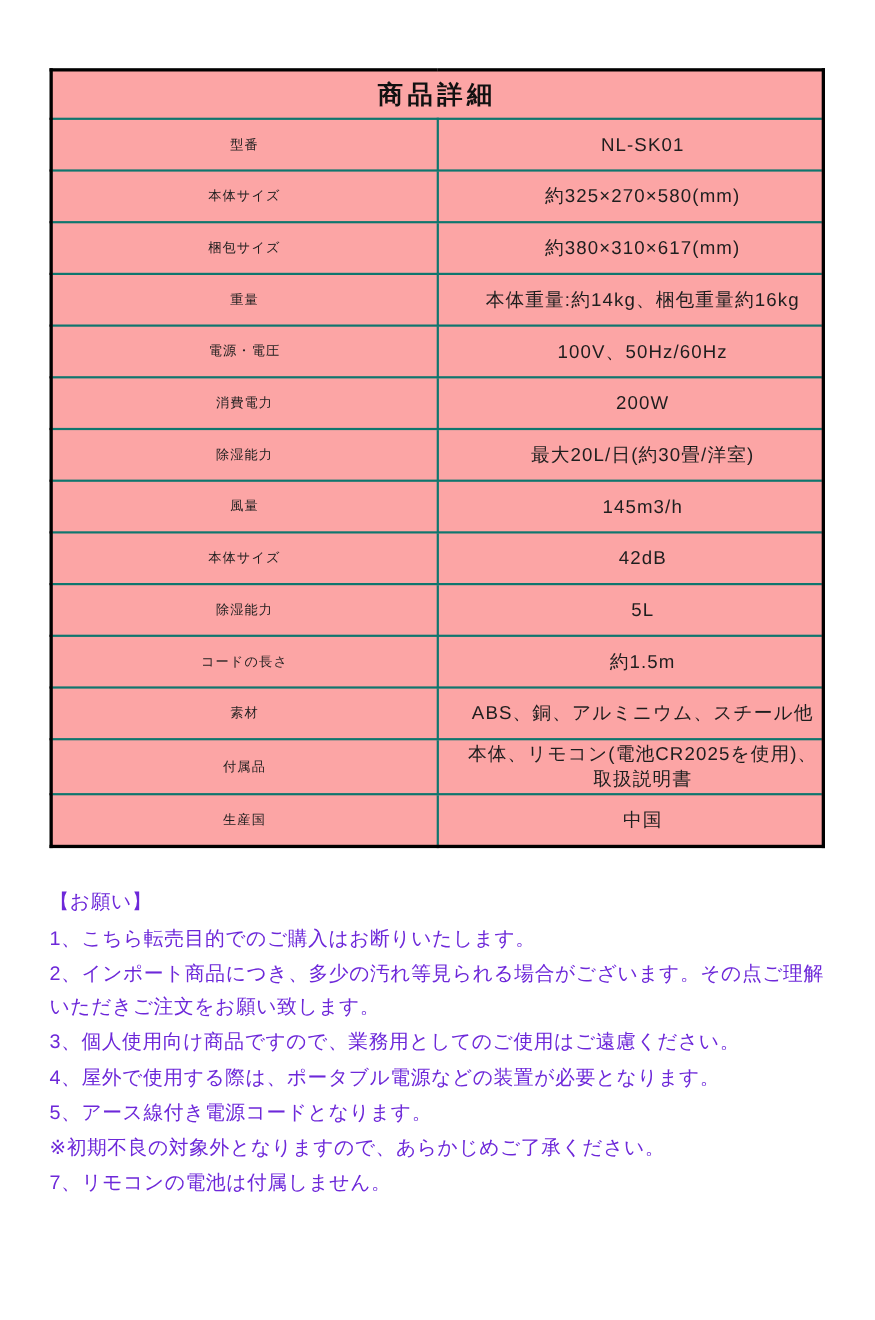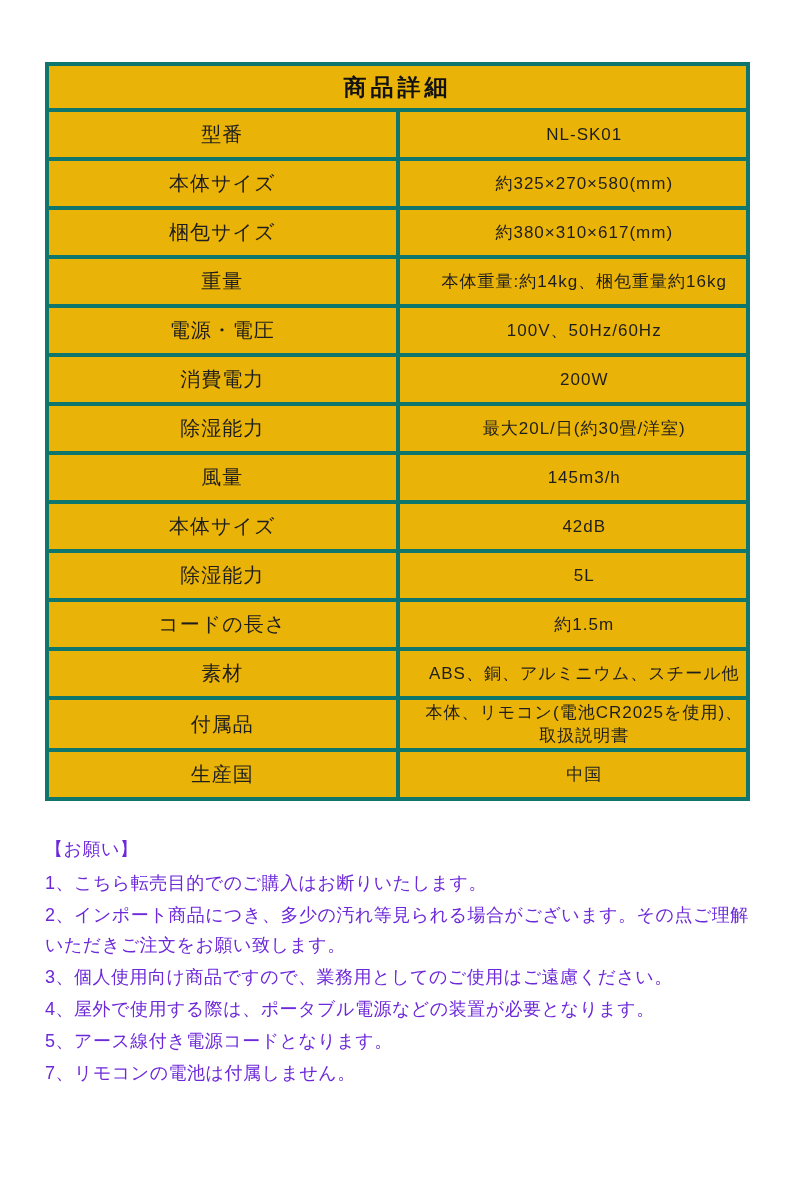--- a/index.html
+++ b/index.html
@@ -22,39 +22,39 @@
 
   
   table.spec-table {
     width: 705px;
     border-collapse: collapse;
     border: 3px solid #000000;
     table-layout: fixed;
   }
   table.spec-table th,
   table.spec-table td {
-    border: 4px solid #0f766e;
-    background: #eab308;
+    border: 2px solid #0f766e;
+    background: #fca5a5;
   }
   .title-cell {
     height: 40px;
     text-align: center;
     vertical-align: middle;
     font-size: 23px;
     font-weight: bold;
     letter-spacing: 4px;
     color: #111111;
   }
   .label-cell {
     width: 190px;
     height: 43px;
     text-align: center;
     vertical-align: middle;
     font-weight: normal;
-    font-size: 20px;
+    font-size: 12px;
     letter-spacing: 1px;
     color: #1e1e1e;
   }
   .value-cell {
     height: 43px;
     vertical-align: middle;
     text-align: center;
     padding-left: 24px;
     font-size: 17px;
     letter-spacing: 1px;
@@ -149,17 +149,18 @@
   </table>
 
   <div class="notes">
     <p class="notes-heading">【お願い】</p>
     <div>
         <p class="note-line">1、こちら転売目的でのご購入はお断りいたします。</p>
         <p class="note-line">2、インポート商品につき、多少の汚れ等見られる場合がございます。その点ご理解いただきご注文をお願い致します。</p>
         <p class="note-line">3、個人使用向け商品ですので、業務用としてのご使用はご遠慮ください。</p>
         <p class="note-line">4、屋外で使用する際は、ポータブル電源などの装置が必要となります。</p>
         <p class="note-line">5、アース線付き電源コードとなります。</p>
+        <p class="note-line">※初期不良の対象外となりますので、あらかじめご了承ください。</p>
         <p class="note-line">7、リモコンの電池は付属しません。</p>
       </div>
   </div>
 
 </div>
 
 </body></html>

